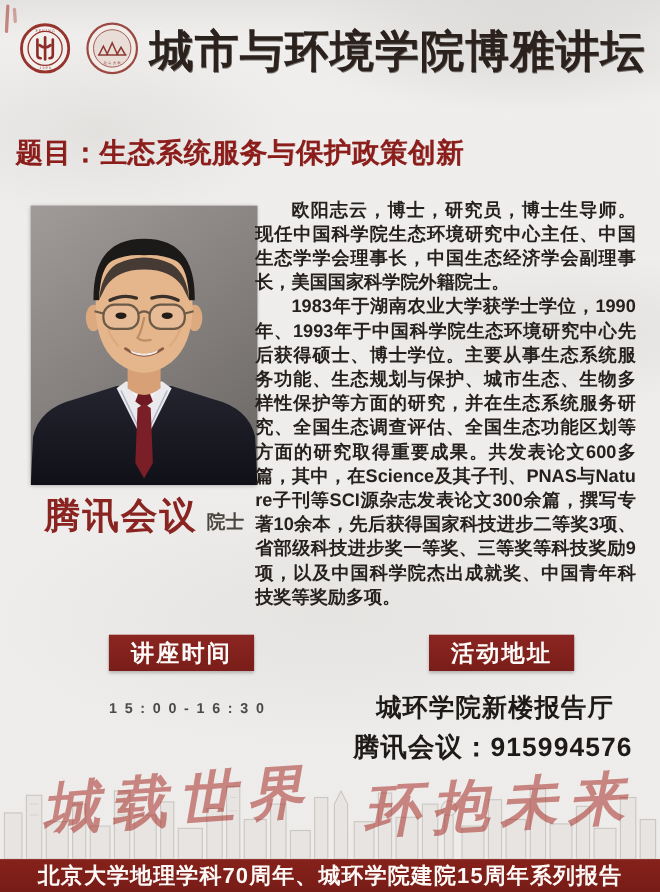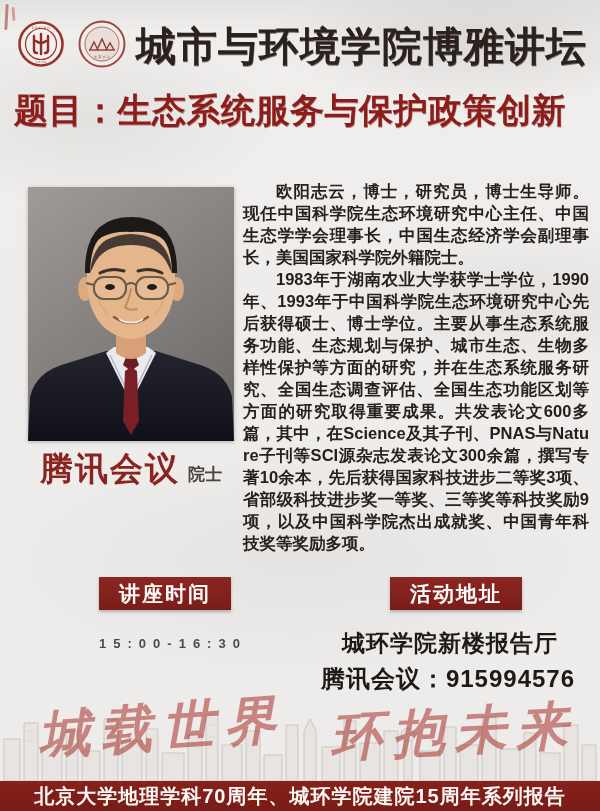--- a/index.html
+++ b/index.html
@@ -27,38 +27,38 @@
   .seal { flex:0 0 auto; }
   .seal-divider { width:2px; height:40px; background:#8a2a24; margin:0 7px; }
   .header-title {
     flex:1; margin-left:10px; white-space:nowrap;
     font-size:40px; font-weight:bold; letter-spacing:1px;
     color:#2b211d; text-shadow:0.5px 0.5px 0 rgba(43,33,29,0.6);
   }
 
   
   .topic {
-    position:absolute; top:88px; left:14px; white-space:nowrap;
-    font-size:34px; font-weight:900; letter-spacing:0.5px;
+    position:absolute; top:122px; left:14px; white-space:nowrap;
+    font-size:25px; font-weight:900; letter-spacing:0.5px;
     color:#8b1e1b; text-shadow:0.5px 0.5px 0 rgba(139,30,27,0.5);
   }
 
   
   .photo {
     position:absolute; left:28px; top:187px; width:206px; height:254px;
     box-shadow:0 1px 4px rgba(0,0,0,0.25); background:#8a8684;
   }
   .photo svg { display:block; }
 
   .name-row { position:absolute; left:20px; top:447px; width:222px; text-align:center; white-space:nowrap; }
   .speaker-name { font-size:33px; font-weight:900; color:#8a2420; letter-spacing:2px; }
   .speaker-title { font-size:17px; font-weight:bold; color:#4a443f; margin-left:8px; }
 
   
-  .bio { position:absolute; left:243px; top:180px; width:346px; }
+  .bio { position:absolute; left:232px; top:180px; width:346px; }
   .bio p {
     font-size:16.5px; line-height:22px; font-weight:bold; color:#26211e;
     text-align:justify; text-indent:2em; word-break:break-all;
   }
 
   
   .badge {
     position:absolute; width:132px; height:33px; top:577px;
     background:linear-gradient(180deg,#8b2622,#7a1d18);
     color:#fdfbf9; font-size:21px; font-weight:900; letter-spacing:2px;

